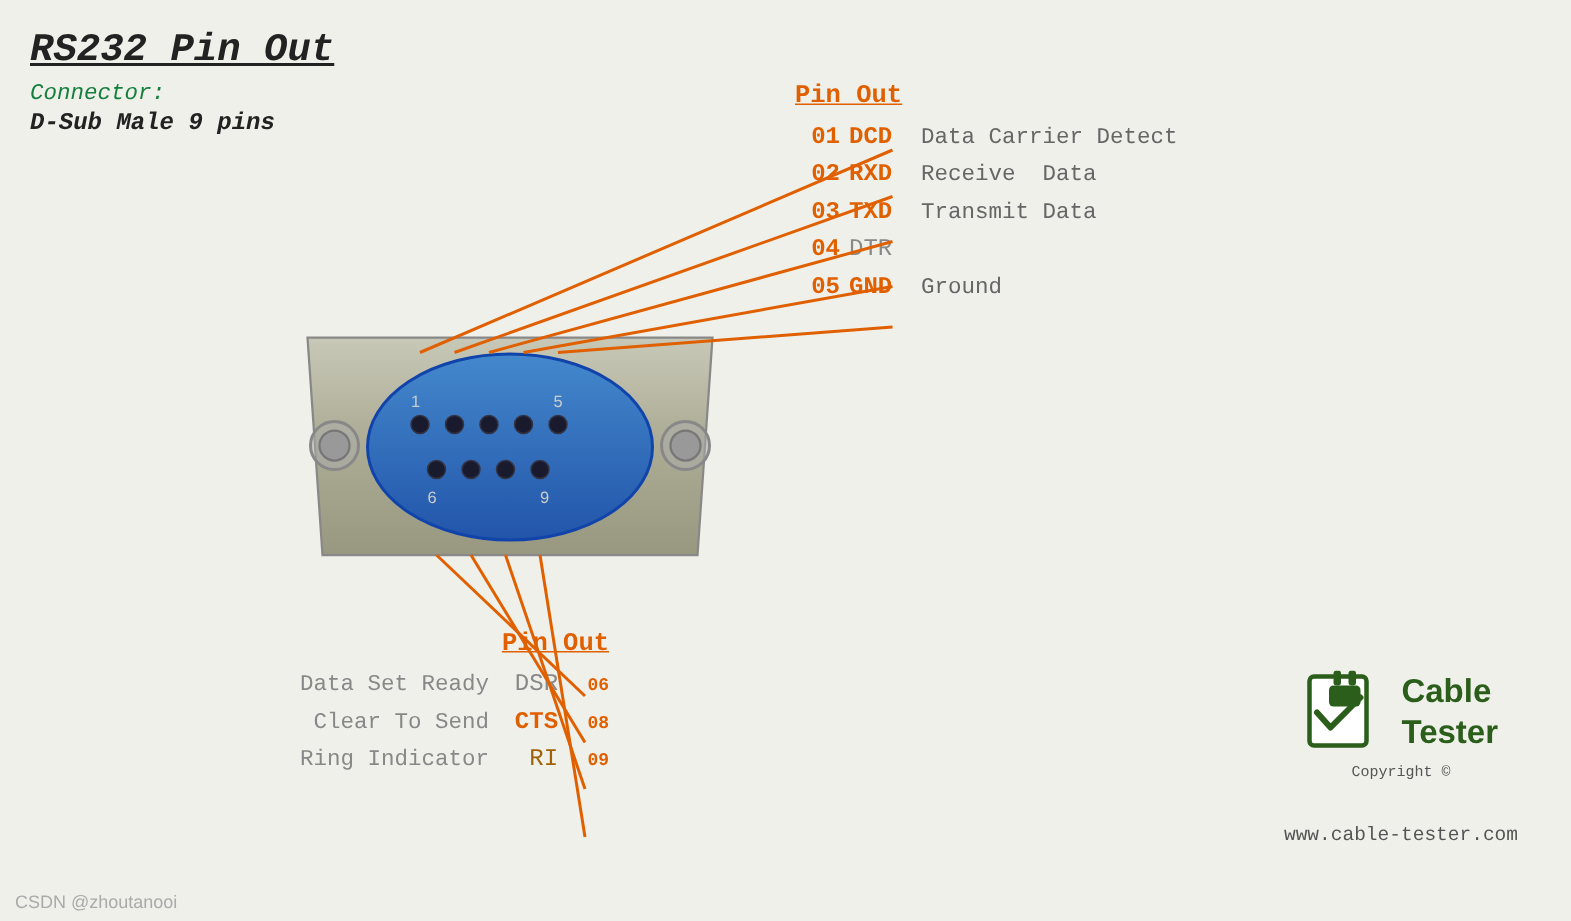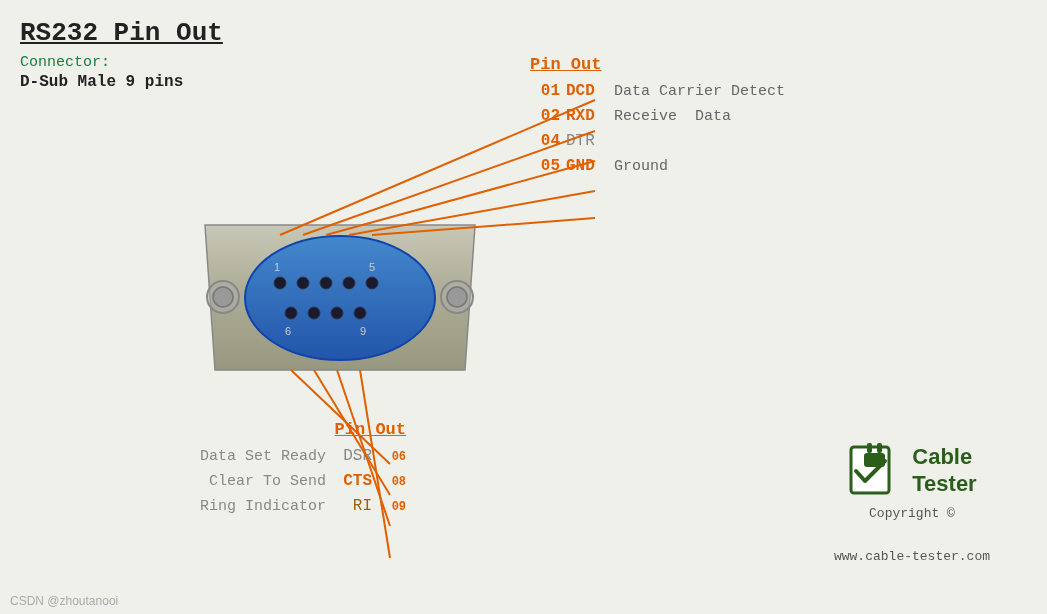--- a/index.html
+++ b/index.html
@@ -17,20 +17,21 @@
       height: 614px;
       position: relative;
       background: #f0f0eb;
     }
 
     
     .title-area {
       position: absolute;
       top: 18px;
       left: 20px;
+      font-style: italic;
     }
 
     .main-title {
       font-size: 26px;
       font-weight: bold;
       color: #222;
       text-decoration: underline;
       font-family: 'Courier New', monospace;
     }
 
@@ -158,42 +159,42 @@
       left: 10px;
       font-size: 12px;
       color: #aaa;
       font-family: Arial, sans-serif;
     }
 
     
     .cable-tester-logo {
       position: absolute;
       bottom: 50px;
-      right: 57px;
+      right: 35px;
       display: flex;
       flex-direction: column;
       align-items: center;
     }
 
     .logo-icon-row {
       display: flex;
       align-items: center;
       gap: 10px;
     }
 
     .logo-text {
       font-size: 22px;
       font-weight: bold;
       color: #2a5e1a;
       font-family: Arial, sans-serif;
       line-height: 1.2;
     }
 
     .logo-copyright {
-      font-size: 13px;
+      font-size: 10px;
       color: #555;
       margin-top: 8px;
       text-align: center;
       font-family: 'Courier New', monospace;
     }
 
     .logo-url {
       font-size: 13px;
       color: #555;
       text-align: center;
@@ -226,20 +227,25 @@
     <div class="pin-header">Pin Out</div>
     <div class="pin-entry">
       <span class="pin-num">01</span>
       <span class="pin-abbr-bold">DCD</span>
       <span class="pin-desc">Data Carrier Detect</span>
     </div>
     <div class="pin-entry">
       <span class="pin-num">02</span>
       <span class="pin-abbr-bold">RXD</span>
       <span class="pin-desc">Receive&nbsp; Data</span>
+    </div>
+    <div class="pin-entry">
+      <span class="pin-num">03</span>
+      <span class="pin-abbr-bold">TXD</span>
+      <span class="pin-desc">Transmit Data</span>
     </div>
     <div class="pin-entry">
       <span class="pin-num">04</span>
       <span class="pin-abbr-bold" style="color:#888; font-weight:normal;">DTR</span>
     </div>
     <div class="pin-entry">
       <span class="pin-num">05</span>
       <span class="pin-abbr-bold">GND</span>
       <span class="pin-desc">Ground</span>
     </div>

